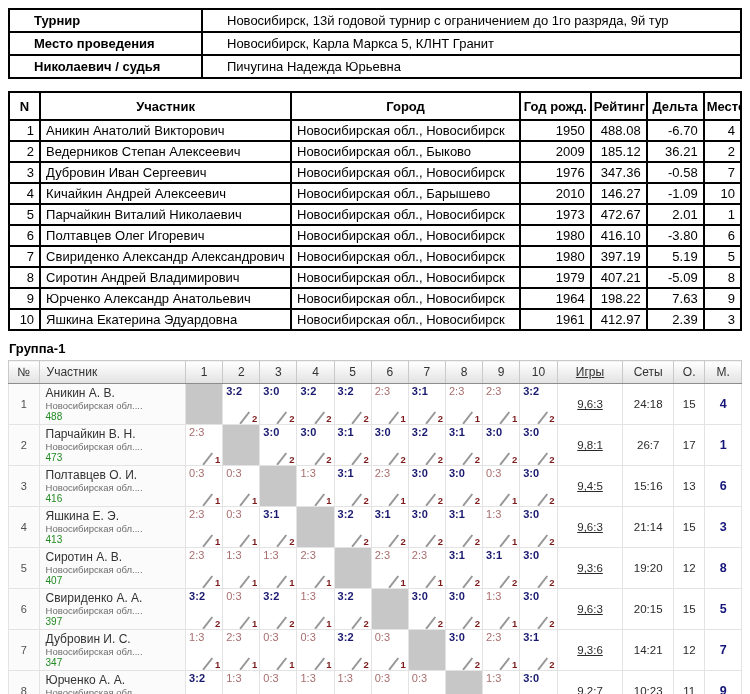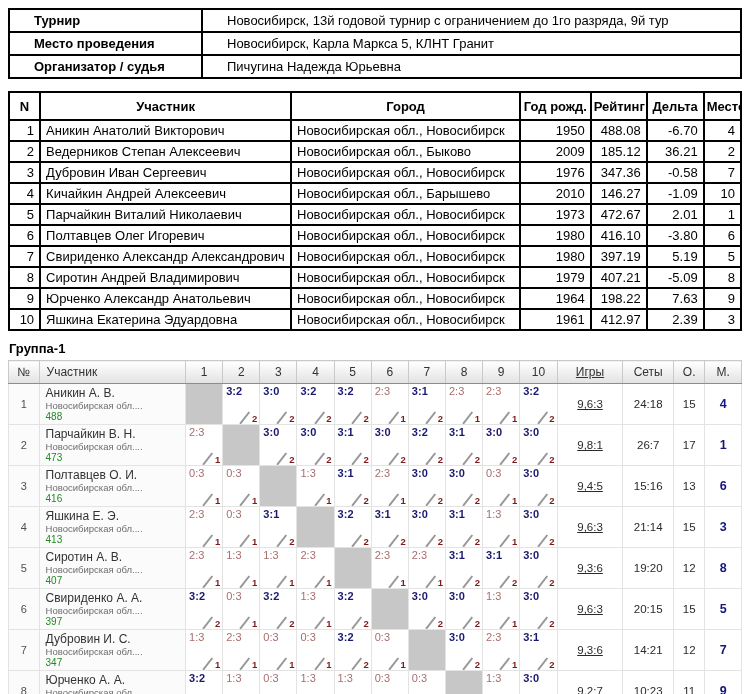--- a/index.html
+++ b/index.html
@@ -68,21 +68,21 @@
     <tbody id="info-body">
         <tr>
           <td class="lbl">Турнир</td>
           <td>Новосибирск, 13й годовой турнир с ограничением до 1го разряда, 9й тур</td>
         </tr>
         <tr>
           <td class="lbl">Место проведения</td>
           <td>Новосибирск, Карла Маркса 5, КЛНТ Гранит</td>
         </tr>
         <tr>
-          <td class="lbl">Организатор / судья</td>
+          <td class="lbl">Николаевич / судья</td>
           <td>Пичугина Надежда Юрьевна</td>
         </tr>
       </tbody>
   </table>
 
   <table class="plist">
     <thead id="plist-head">
         <tr>
           <th class="c-n">N</th>
           <th class="c-name">Участник</th>

